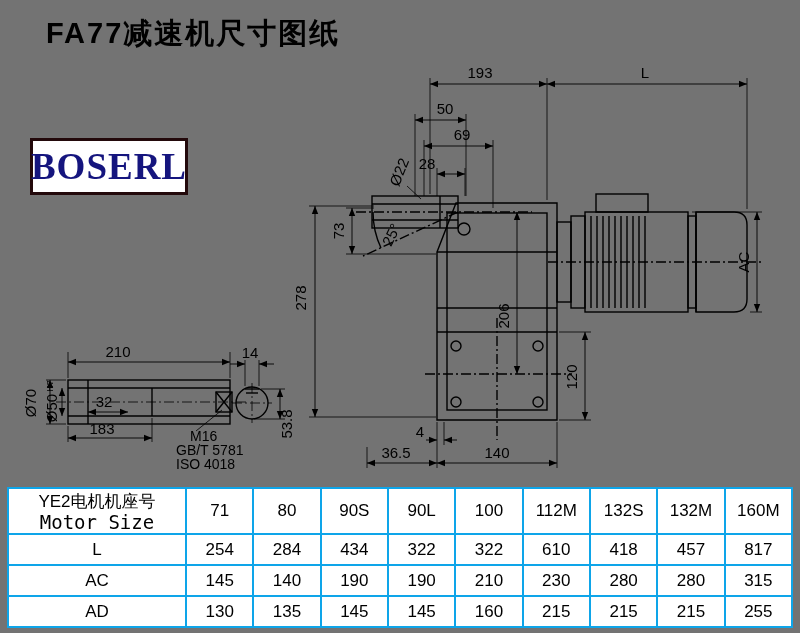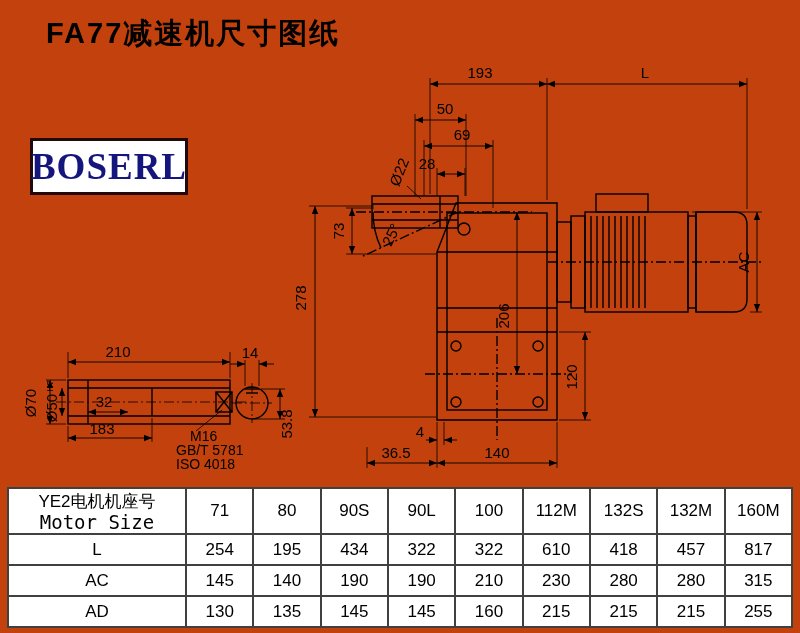--- a/index.html
+++ b/index.html
@@ -1,17 +1,17 @@
 <!DOCTYPE html>
 <html><head>
 <meta charset="utf-8">
 <style>
   * { margin:0; padding:0; box-sizing:border-box; }
   html,body { width:800px; height:633px; background:#fff; font-family:"Liberation Sans",sans-serif; }
-  .page { position:relative; width:800px; height:633px; background:#c2410c; overflow:hidden; }
+  .page { position:relative; width:800px; height:633px; background:#737373; overflow:hidden; }
 
   .title { position:absolute; left:46px; top:14px; font-size:29px; font-weight:bold; color:#000; letter-spacing:2px; }
 
   .logo { position:absolute; left:30px; top:138px; width:158px; height:57px; border:3px solid #23090b;
           display:flex; align-items:center; justify-content:center; background:#fff; }
   .logo span { font-family:"Liberation Serif",serif; font-size:37px; font-weight:bold; color:#15157e; letter-spacing:1px; }
 
   svg.drawing { position:absolute; left:0; top:0; }
   svg.drawing line, svg.drawing path, svg.drawing rect, svg.drawing circle { stroke:#000; fill:none; }
   svg.drawing .ol line, svg.drawing .ol rect, svg.drawing .ol path, svg.drawing .ol circle,
@@ -19,21 +19,21 @@
   svg.drawing .ext { stroke-width:0.8; }
   svg.drawing .dl  { stroke-width:0.9; }
   svg.drawing .fin { stroke-width:0.8; }
   svg.drawing .cl  { stroke-width:0.8; stroke-dasharray:10 3 2 3; }
   svg.drawing text { stroke:none; fill:#000; font-family:"Liberation Sans",sans-serif; font-size:15px; text-anchor:middle; }
   svg.drawing text.lbl { text-anchor:start; font-size:14px; }
   svg.drawing text.sup { font-size:9px; }
   svg.drawing marker path { fill:#000; stroke:none; }
 
   table.spec { position:absolute; left:7px; top:487px; width:786px; border-collapse:collapse; table-layout:fixed; background:#fff; }
-  .spec td { border:2px solid #404040; text-align:center; vertical-align:middle; font-size:17px; color:#000; padding:0; height:31px; }
+  .spec td { border:2px solid #0ea5e9; text-align:center; vertical-align:middle; font-size:17px; color:#000; padding:0; height:31px; }
   .spec tr.hdr td { height:46px; }
   .spec .h1 { font-size:17px; line-height:23px; }
   .spec .h2 { font-family:"DejaVu Sans Mono",monospace; font-size:19px; line-height:19px; }
 </style>
 </head>
 <body>
 
 <div class="page">
 
   <div class="title">FA77减速机尺寸图纸</div>
@@ -234,21 +234,21 @@
         <td>90L</td>
         <td>100</td>
         <td>112M</td>
         <td>132S</td>
         <td>132M</td>
         <td>160M</td>
       </tr>
       <tr>
         <td>L</td>
         <td>254</td>
-        <td>195</td>
+        <td>284</td>
         <td>434</td>
         <td>322</td>
         <td>322</td>
         <td>610</td>
         <td>418</td>
         <td>457</td>
         <td>817</td>
       </tr>
       <tr>
         <td>AC</td>

